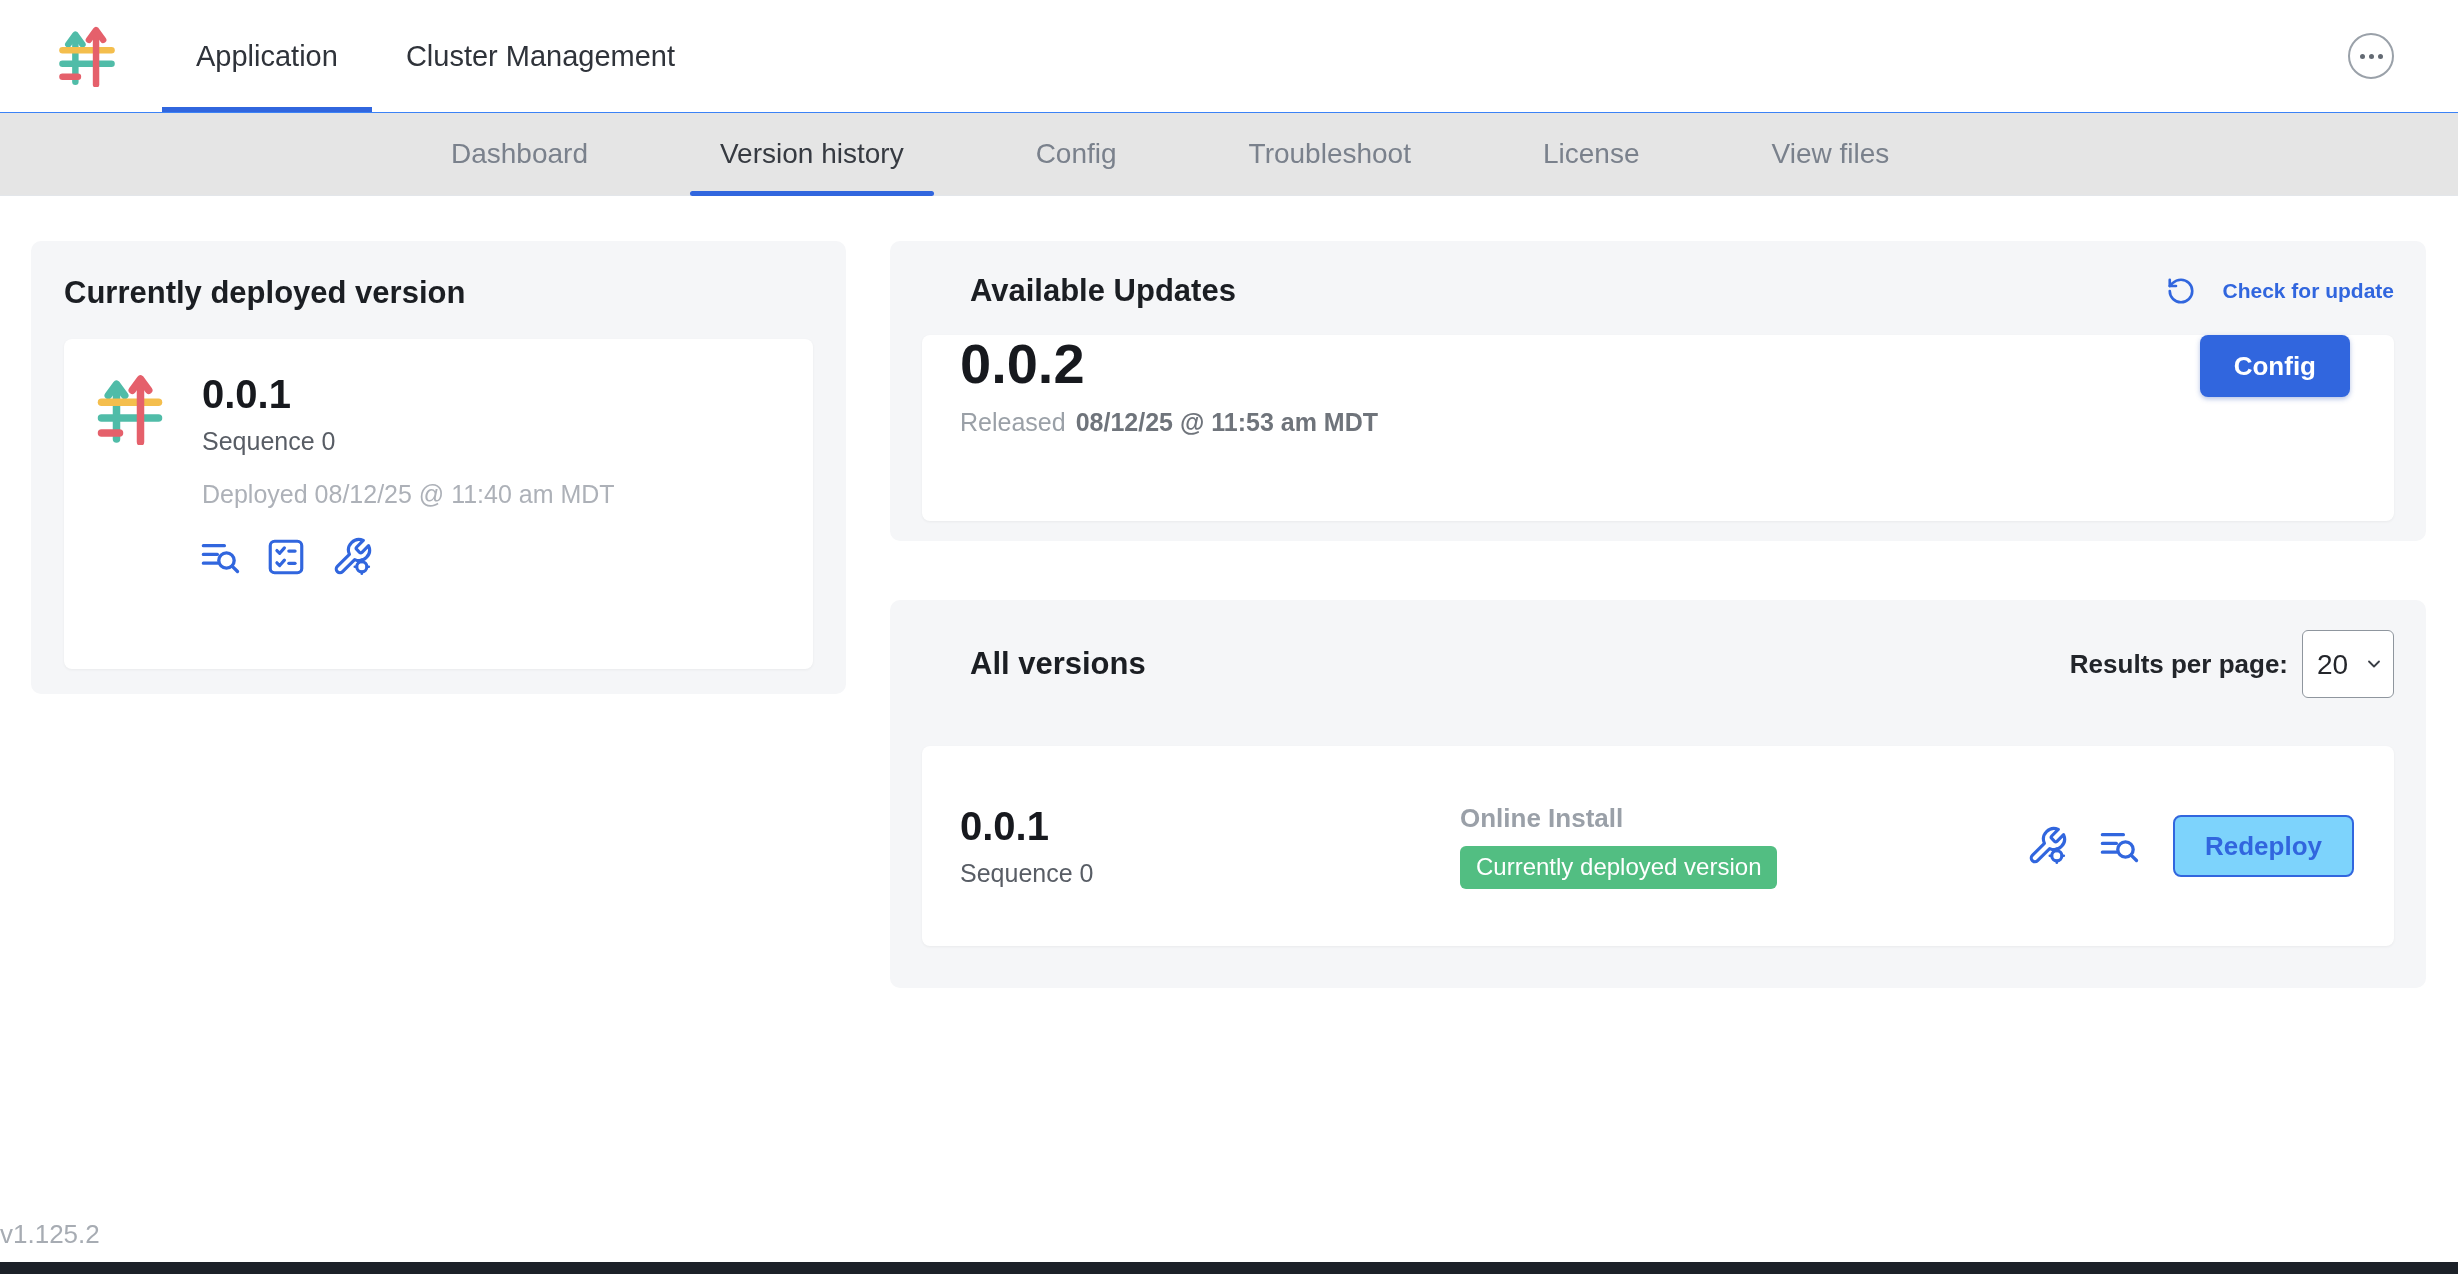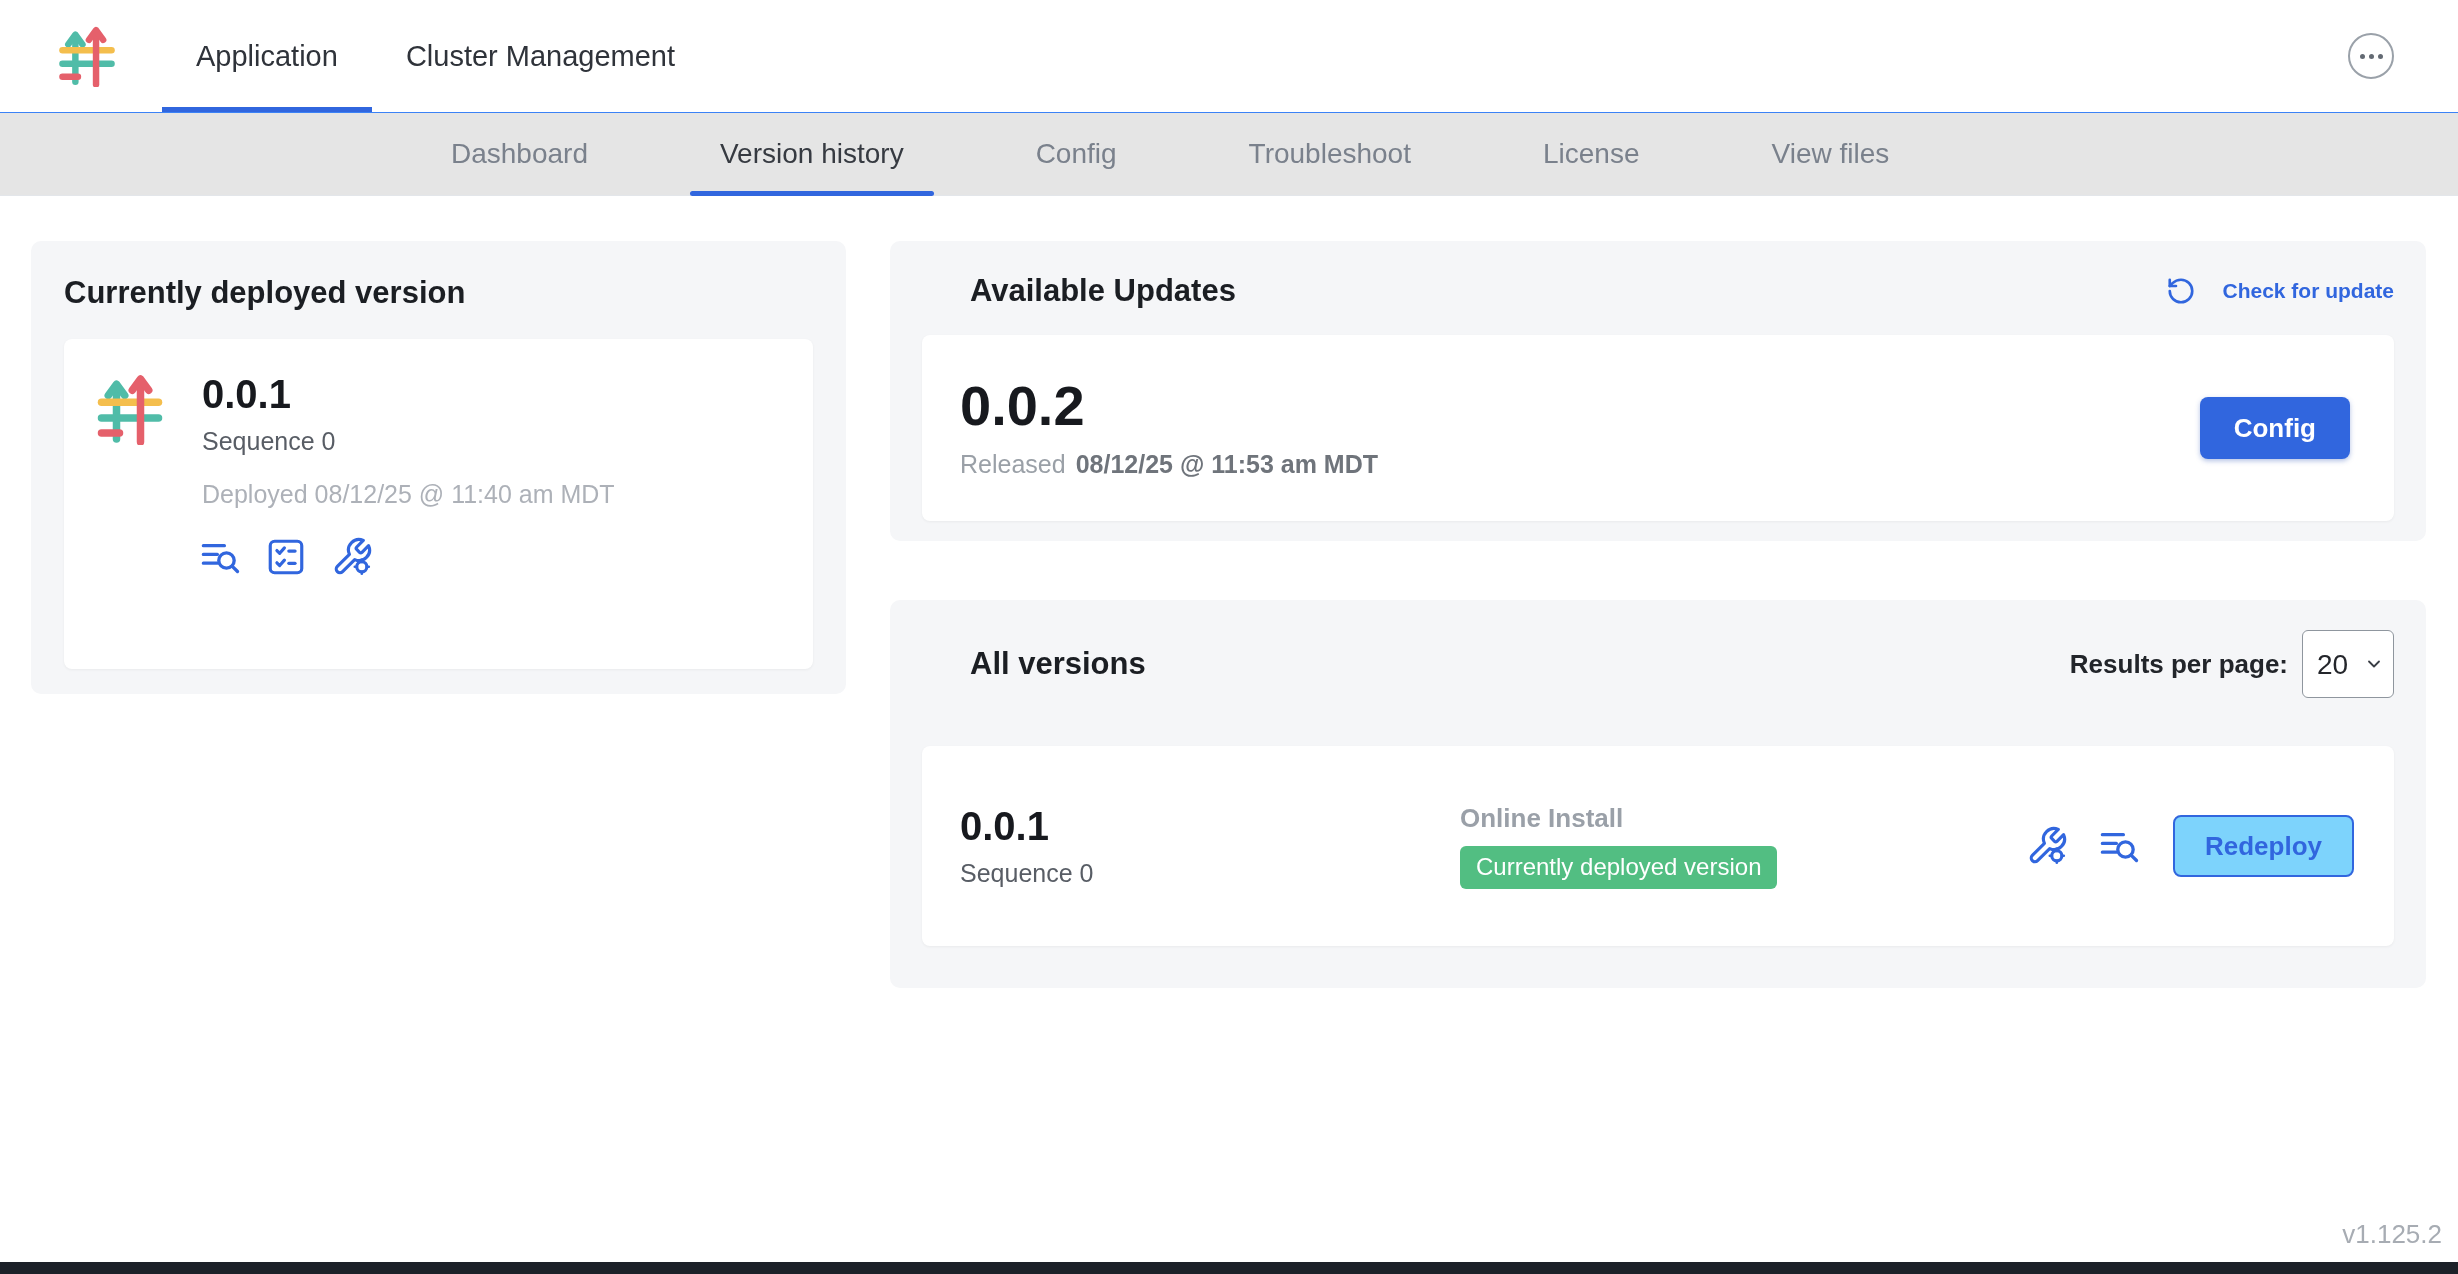--- a/index.html
+++ b/index.html
@@ -60,21 +60,21 @@
   .icon-btn{border:none;background:none;padding:3px;color:var(--accent);display:flex;}
   .icon-btn svg{width:42px;height:42px;}
 
   
   .right-col{flex:1;display:flex;flex-direction:column;gap:59px;}
   .card-head{display:flex;align-items:center;justify-content:space-between;margin-left:48px;}
   .updates-card{height:300px;padding:30px 32px;}
   .check-link{display:inline-flex;align-items:center;gap:26px;color:var(--accent);
     font-size:21px;font-weight:bold;}
   .check-link svg{width:30px;height:30px;flex:none;}
-  .update-inner{margin-top:24px;height:186px;display:flex;align-items:center;
+  .update-inner{margin-top:24px;height:186px;display:flex;
     padding:0 44px 0 38px;}
   .released-line{margin-top:14px;display:flex;gap:10px;font-size:25px;}
   .rel-label{color:#9aa0a7;}
   .rel-date{color:#6f747b;font-weight:bold;}
   .btn{border-radius:8px;font-size:26px;font-weight:bold;font-family:inherit;
     height:62px;display:inline-flex;align-items:center;}
   .btn.primary{margin-left:auto;background:var(--accent);color:#fff;border:none;
     padding:0 34px;box-shadow:0 2px 5px rgba(40,80,180,0.35);}
   .btn.outline{background:#7dd3fc;color:var(--accent);border:2px solid var(--accent);
     padding:0 30px;margin-left:6px;}
@@ -91,21 +91,21 @@
     width:20px;height:20px;pointer-events:none;color:#3a3e45;}
   .version-row{margin-top:48px;height:200px;display:flex;align-items:center;
     padding:0 40px 0 38px;}
   .vr-left{width:500px;flex:none;}
   .install-type{font-size:26px;font-weight:bold;color:#9aa0a8;}
   .badge{display:inline-block;margin-top:12px;background:var(--badge_green);color:#fff;
     font-size:24px;padding:8px 16px;border-radius:6px;line-height:1.1;}
   .vr-actions{margin-left:auto;display:flex;align-items:center;gap:24px;}
 
   
-  .footer{position:absolute;left:0;right:16px;bottom:24px;text-align:right;
+  .footer{position:absolute;left:0;right:16px;bottom:24px;text-align:left;
     font-size:26px;color:#a7acb3;}
   .bottom-bar{position:absolute;left:0;right:0;bottom:0;height:12px;
     background:var(--bottom_bar);}
 </style>
 </head>
 <body>
 
 <svg width="0" height="0" style="position:absolute" aria-hidden="true">
   <defs>
     <g id="sym-logo">

